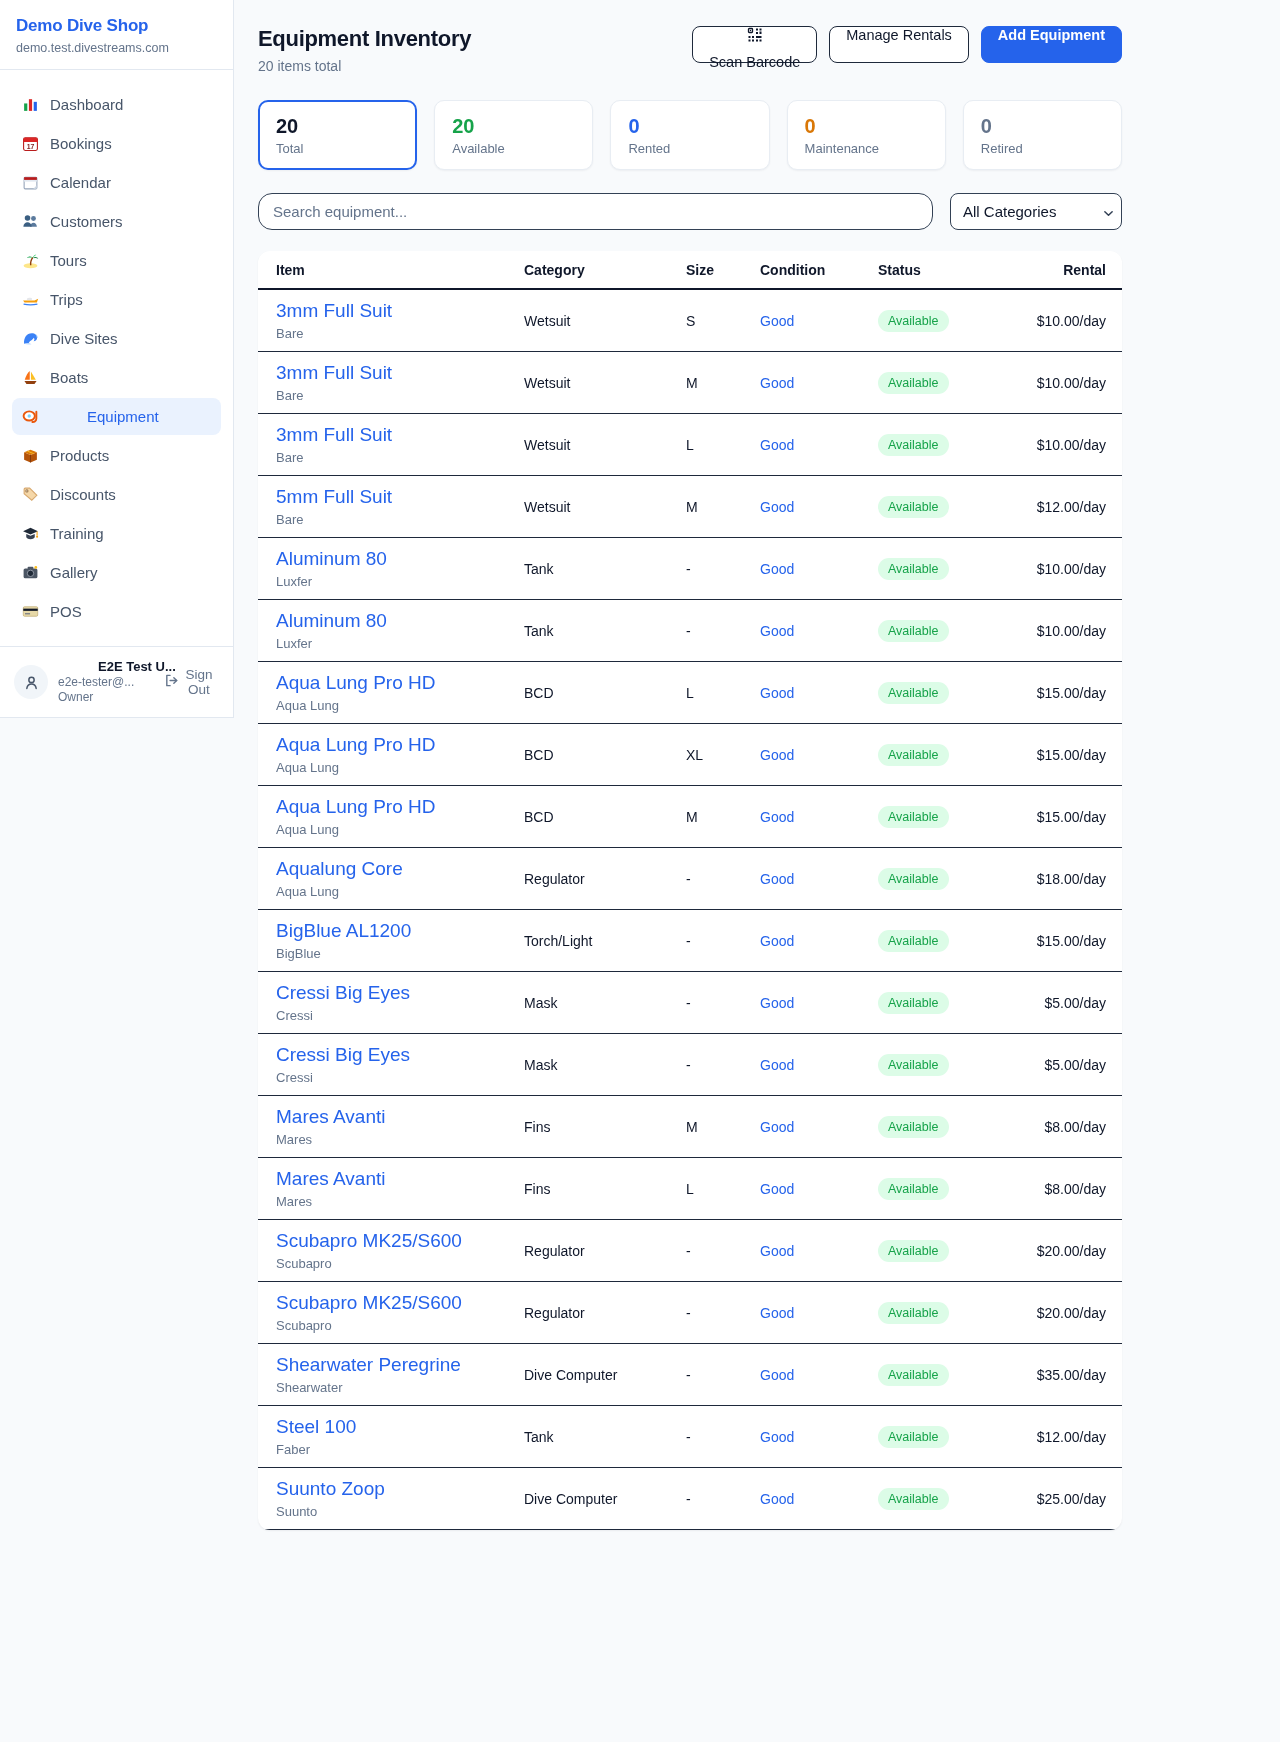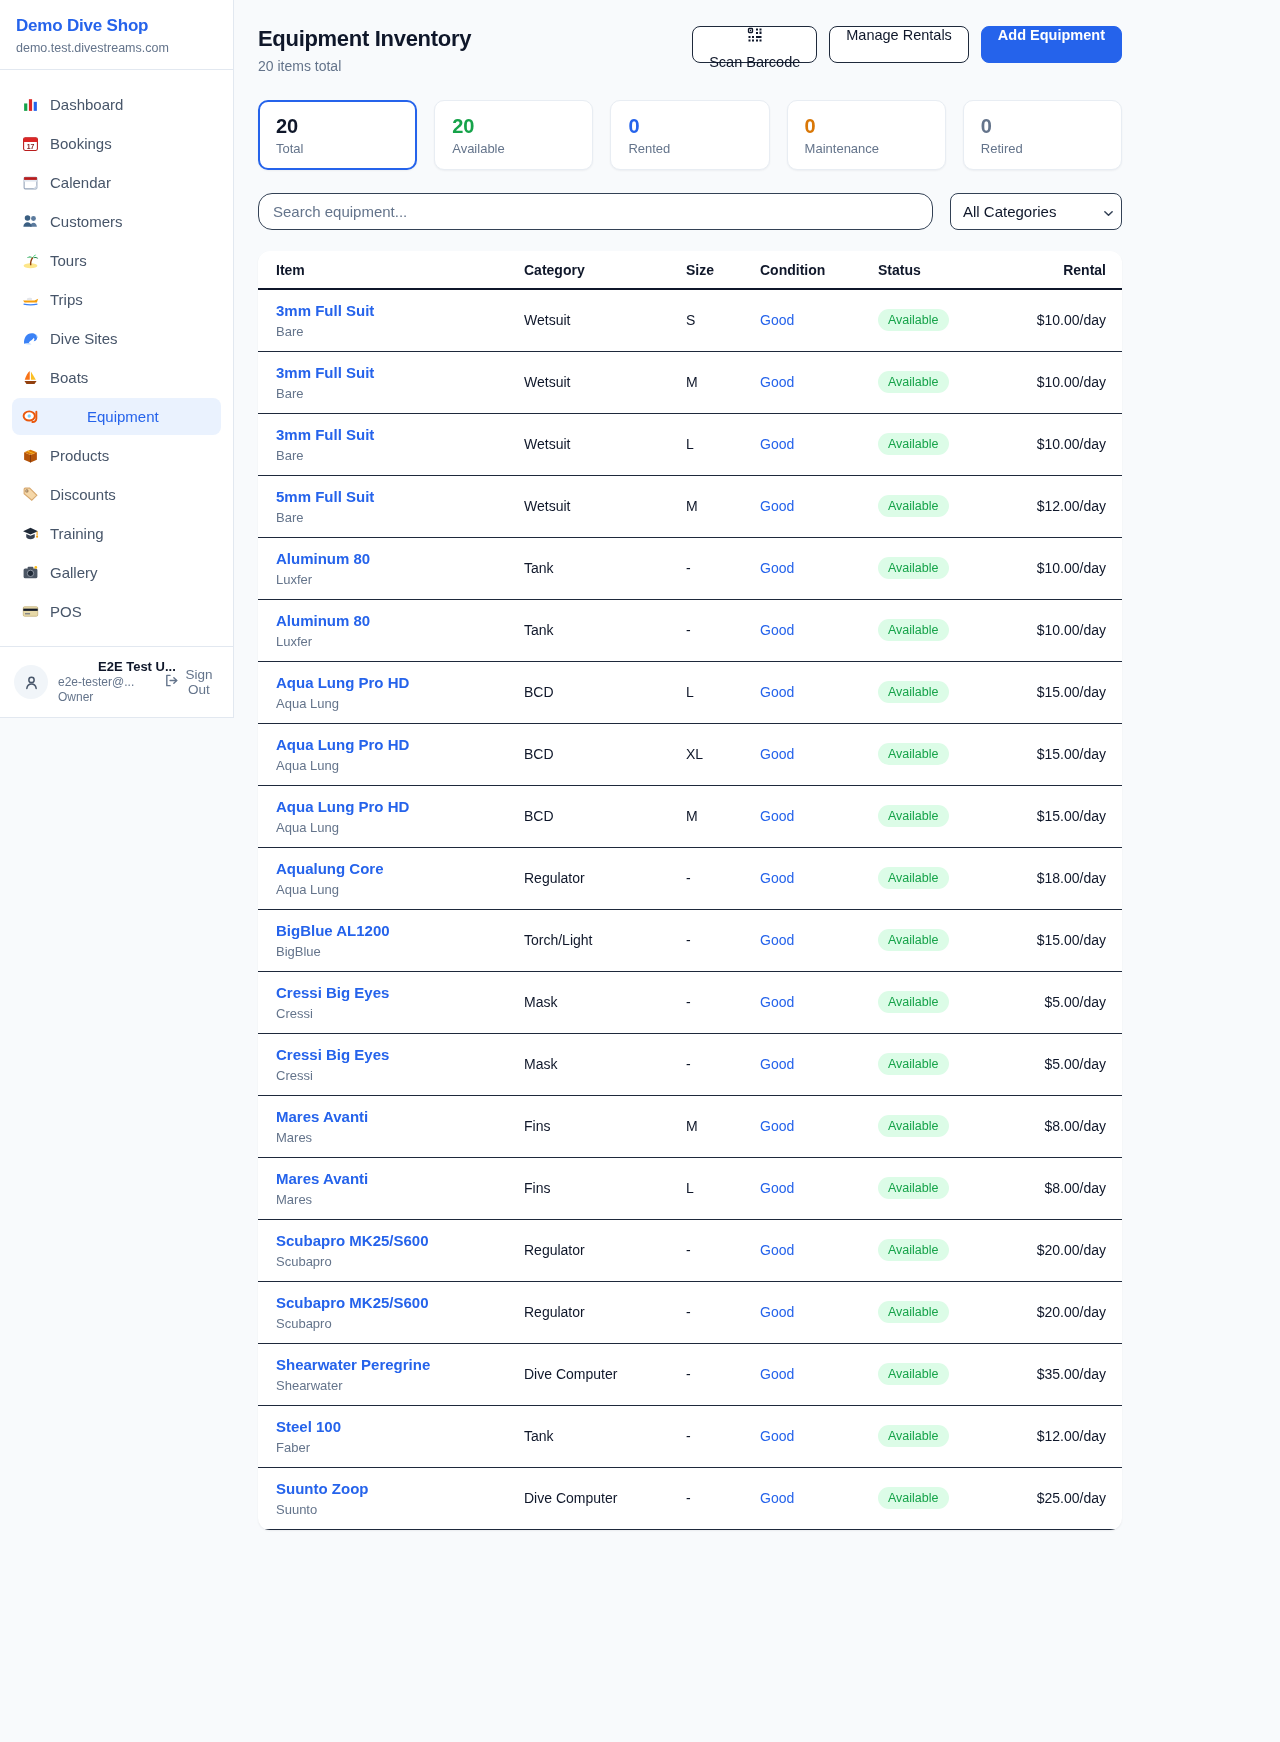--- a/index.html
+++ b/index.html
@@ -84,21 +84,21 @@
   table { width:100%; border-collapse:collapse; }
   thead th {
     font-size:14px; font-weight:bold; color:#0f172a; text-align:left;
     padding:11px 16px 10px; border-bottom:2px solid #0f172a;
   }
   thead th:first-child { padding-left:18px; }
   thead th.col-rental { text-align:right; padding-right:16px; }
   tbody td { padding:10px 16px; border-bottom:1px solid #1e293b; vertical-align:middle; height:62px; }
   tbody tr:last-child td { border-bottom:1px solid #1e293b; }
   tbody td:first-child { padding-left:18px; }
-  .item-link { color:#2563eb; font-size:15px; font-weight:bold; text-decoration:none; cursor:pointer; }
+  .item-link { color:#2563eb; font-size:19px; font-weight:normal; text-decoration:none; cursor:pointer; }
   .item-brand { color:#64748b; font-size:13px; margin-top:4px; }
   .td-cat, .td-size, .td-rental { font-size:14px; color:#0f172a; }
   .td-rental { text-align:right; }
   .cond-link { color:#2563eb; font-size:14px; text-decoration:none; cursor:pointer; }
   .badge {
     display:inline-block; background:#dcfce7; color:#16a34a; font-size:12.5px;
     padding:4px 10px; border-radius:999px;
   }
 </style>
 </head>

